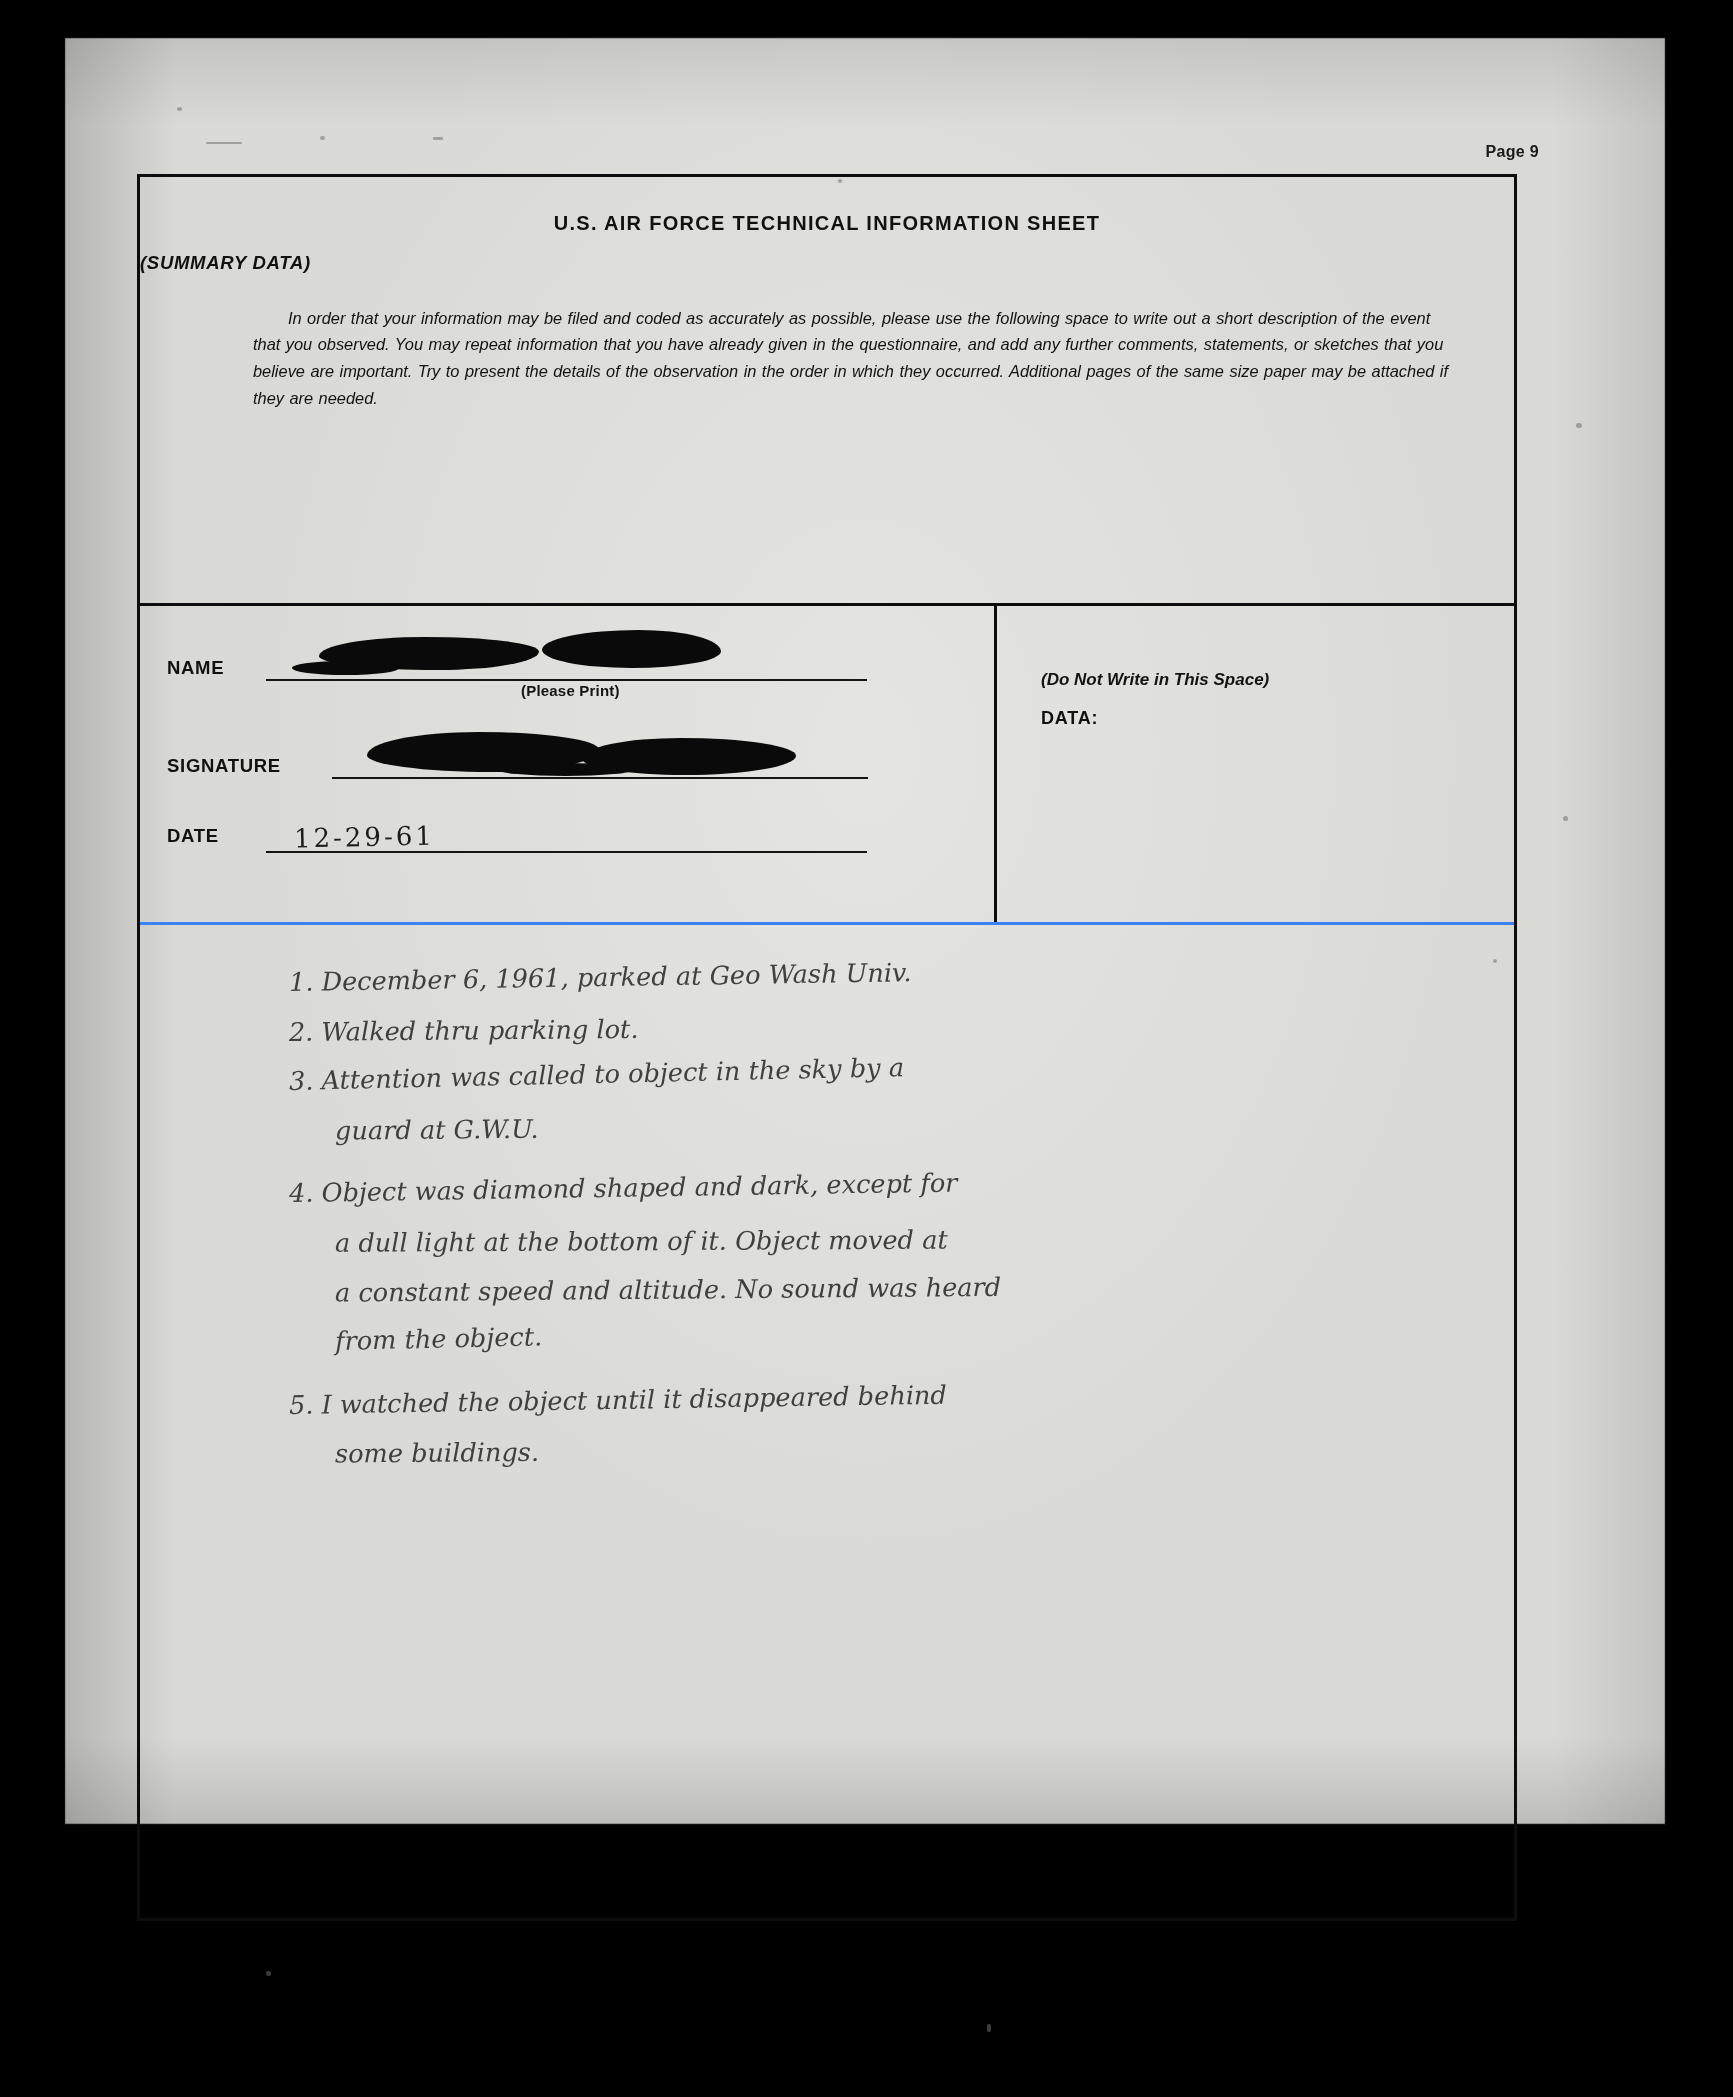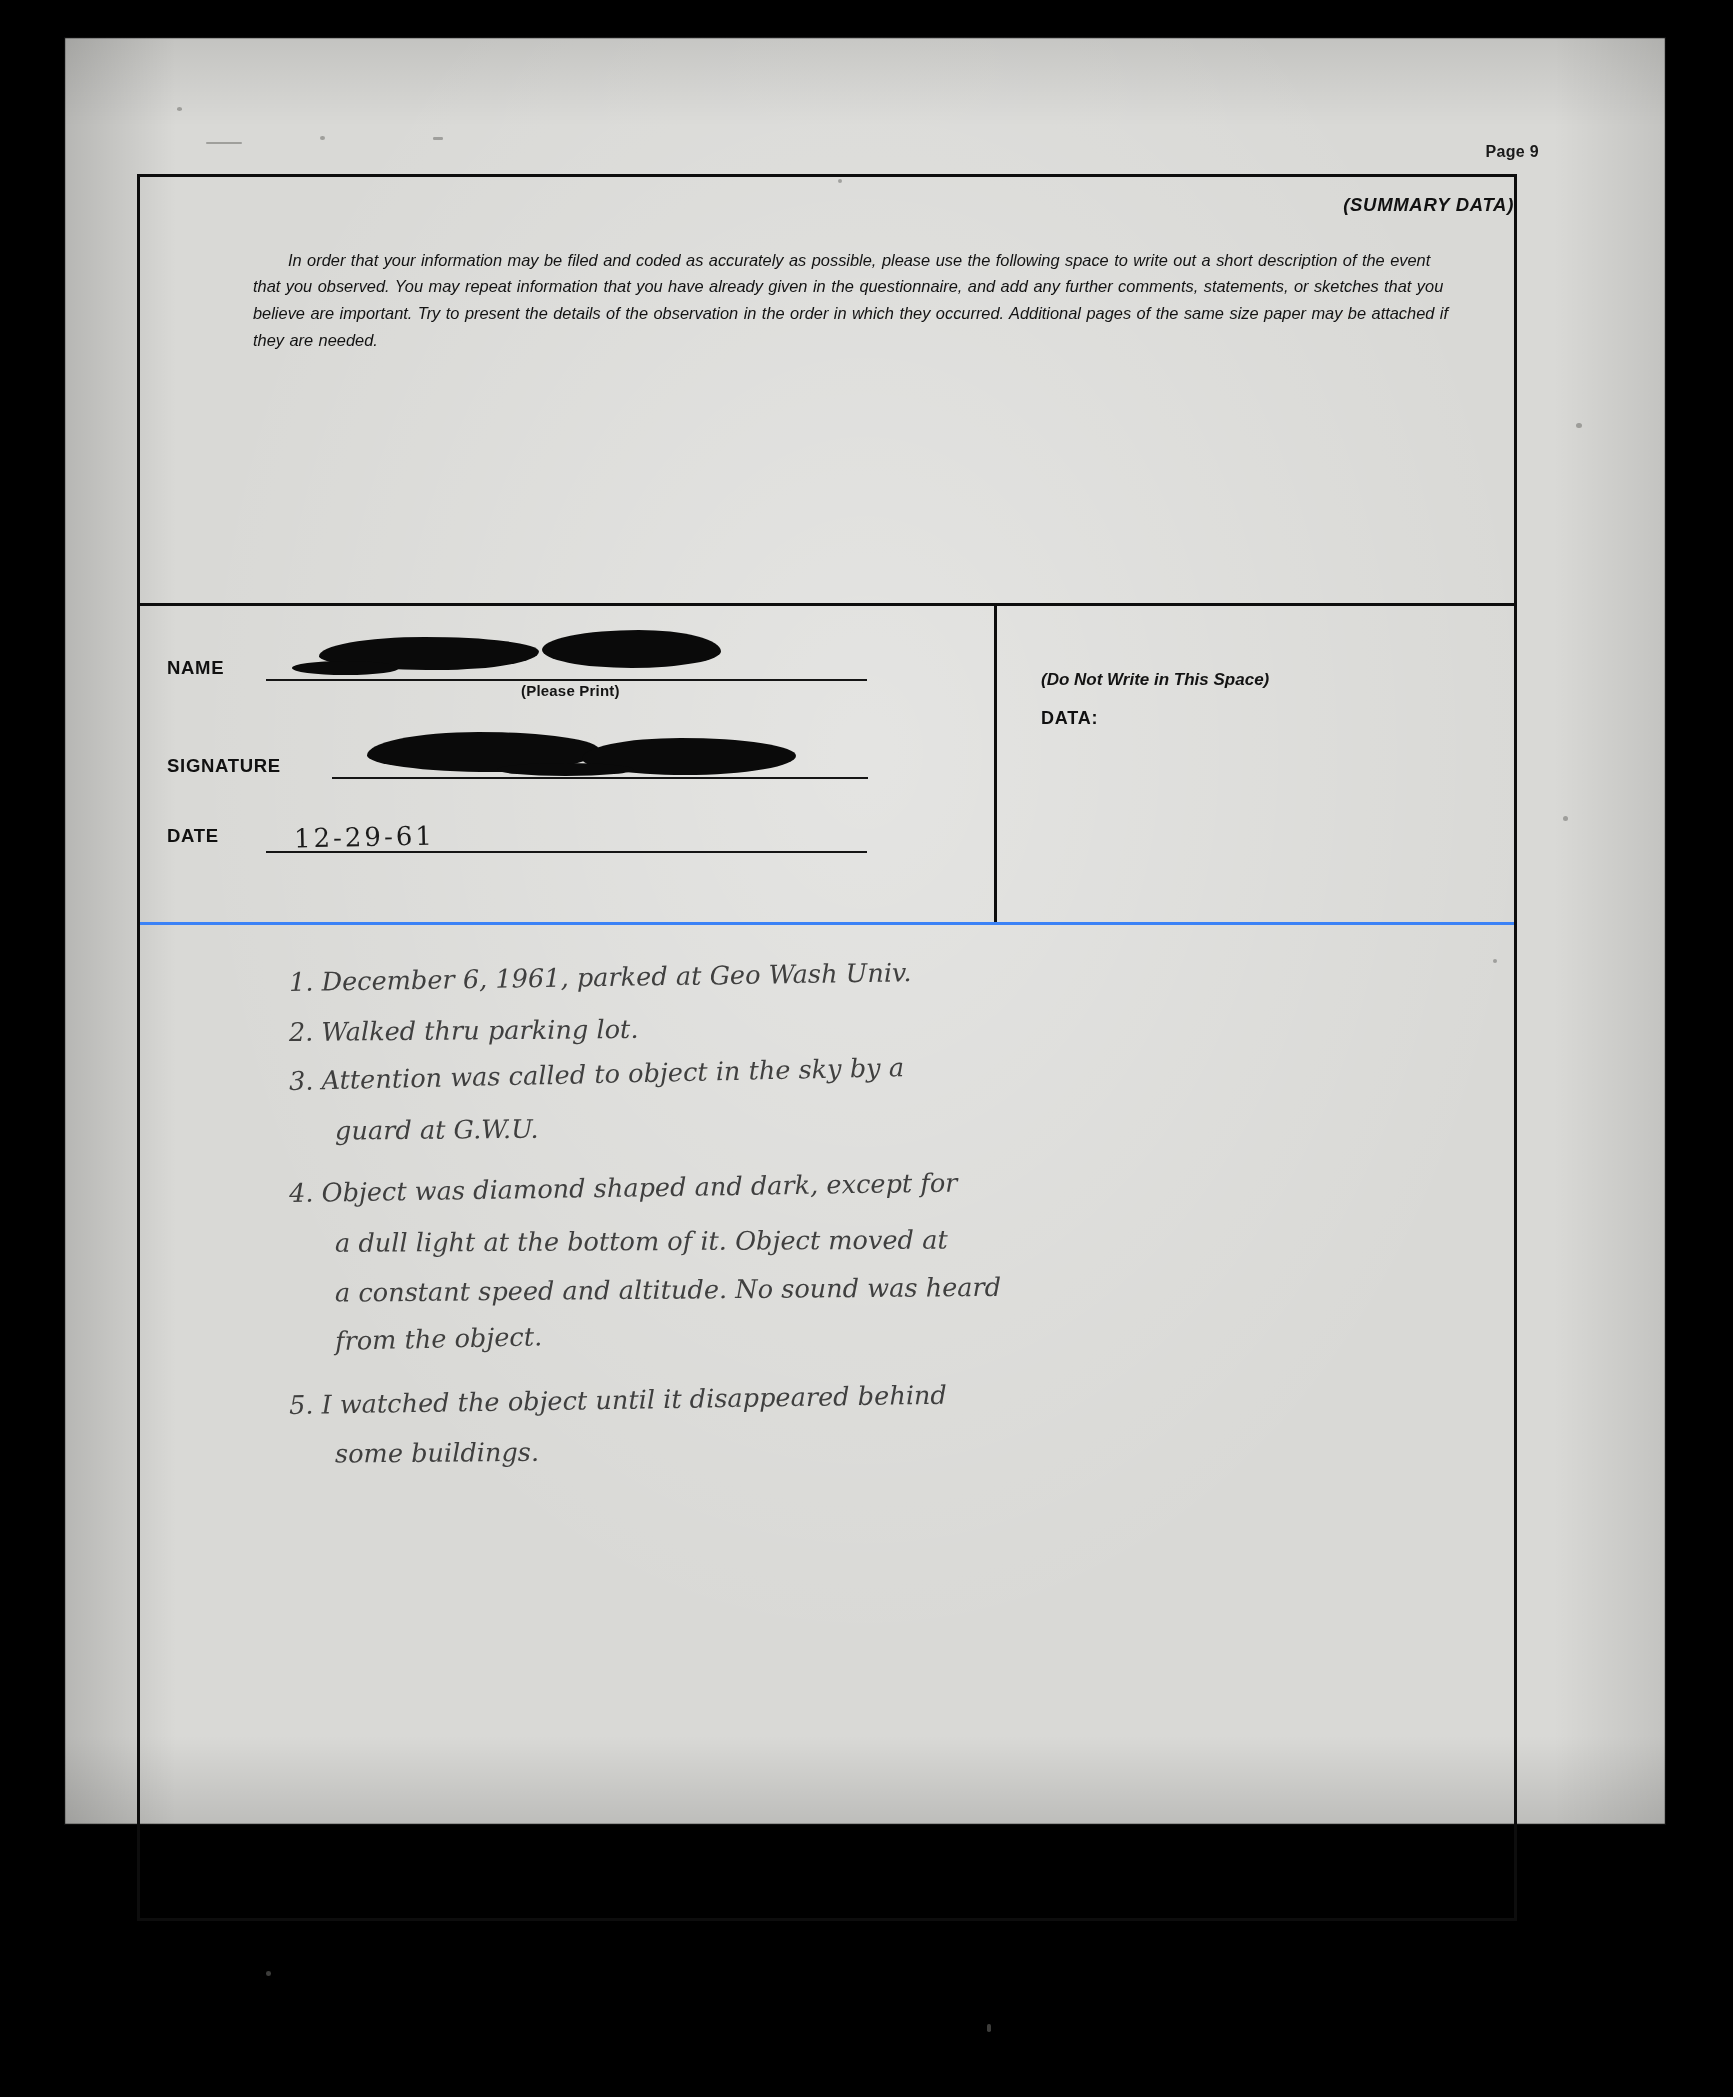--- a/index.html
+++ b/index.html
@@ -75,21 +75,21 @@
   }
   #form-title {
     text-align: center;
     margin-top: 35px;
     font-size: 20px;
     font-weight: bold;
     letter-spacing: 1.3px;
     color: #111;
   }
   #form-subtitle {
-    text-align: right;
+    text-align: left;
     margin-top: 16.7px;
     font-size: 18.5px;
     font-weight: bold;
     font-style: italic;
     letter-spacing: 0.7px;
     color: #111;
   }
   #instructions {
     margin: 31px 55px 0 113px;
     font-size: 16.4px;
@@ -222,20 +222,21 @@
   <span class="speck" style="left:1499px;top:779px;width:5.4px;height:5.4px;"></span>
   <span class="speck" style="left:1429px;top:922px;width:4.2px;height:4.2px;"></span>
   <span class="speck" style="left:202px;top:1934px;width:5.4px;height:4.8px;"></span>
   <span class="speck" style="left:923px;top:1987px;width:4.2px;height:8.3px;border-radius:1.8px;"></span>
 
   <div id="page-num">Page 9</div>
 
   <div id="form-box">
 
     <div id="header-block">
+      <div id="form-title">U.S. AIR FORCE TECHNICAL INFORMATION SHEET</div>
       <div id="form-subtitle">(SUMMARY DATA)</div>
       <div id="instructions"><span class="first-line">In order that your information may be filed and coded as accurately as possible, please use the following space to write out a short description of the event that you observed.  You may repeat information that you have already given in the questionnaire, and add any further comments, statements, or sketches that you believe are important.  Try to present the details of the observation in the order in which they occurred.  Additional pages of the same size paper may be attached if they are needed.</span></div>
     </div>
 
     <div id="id-band">
 
       <div id="id-left">
 
         <div class="field-row" style="top:51px;">NAME</div>
         <div class="rule" style="left:126px;top:73px;width:601px;"></div>

